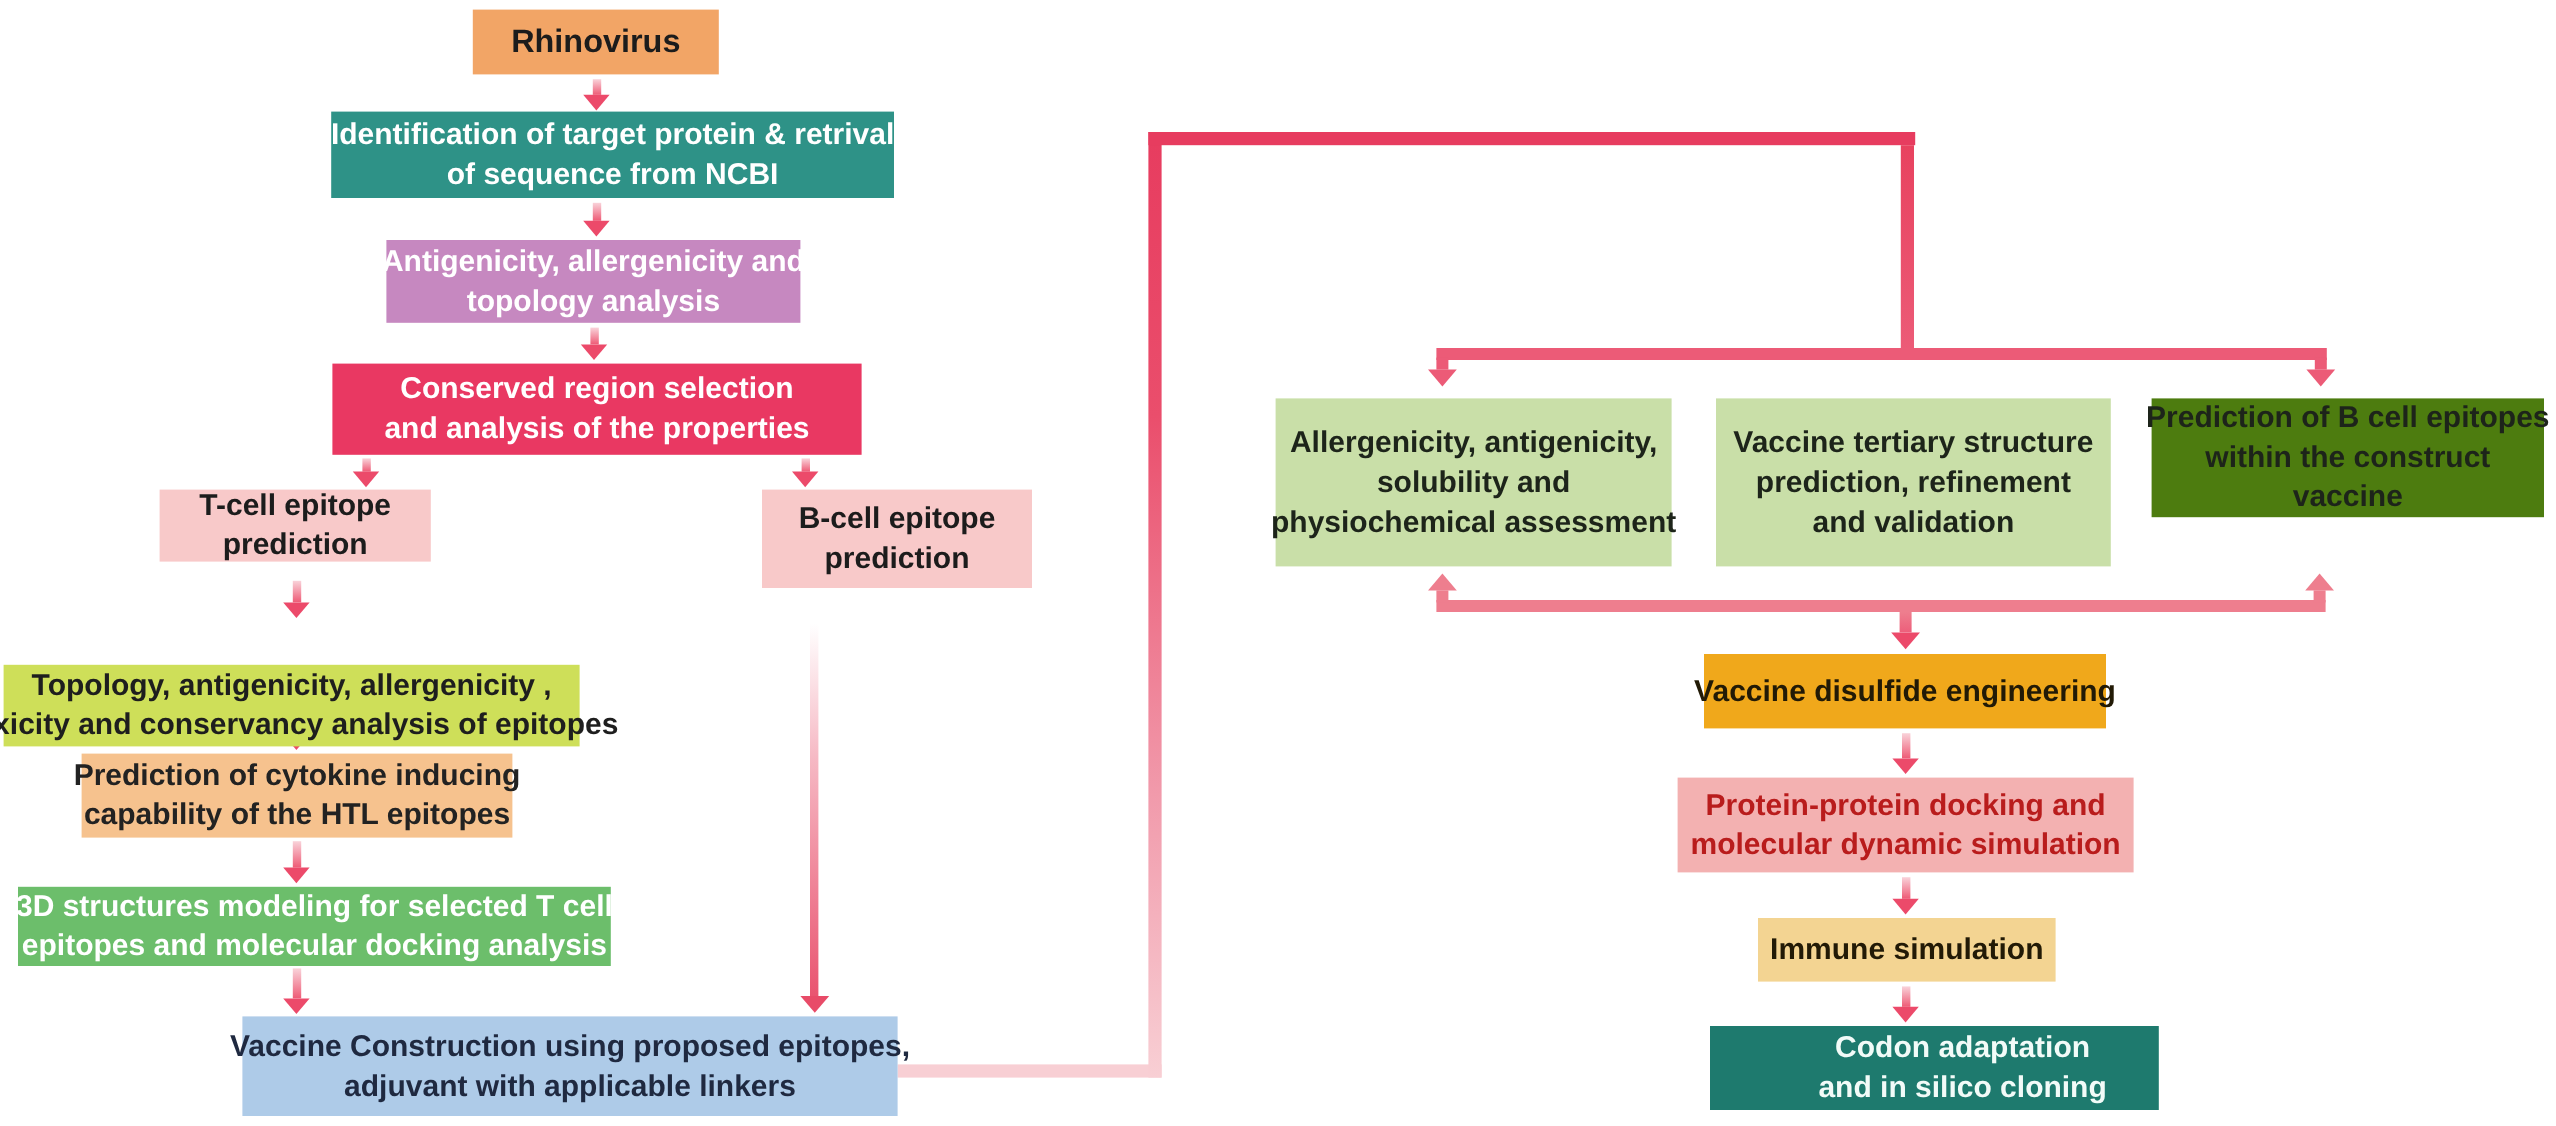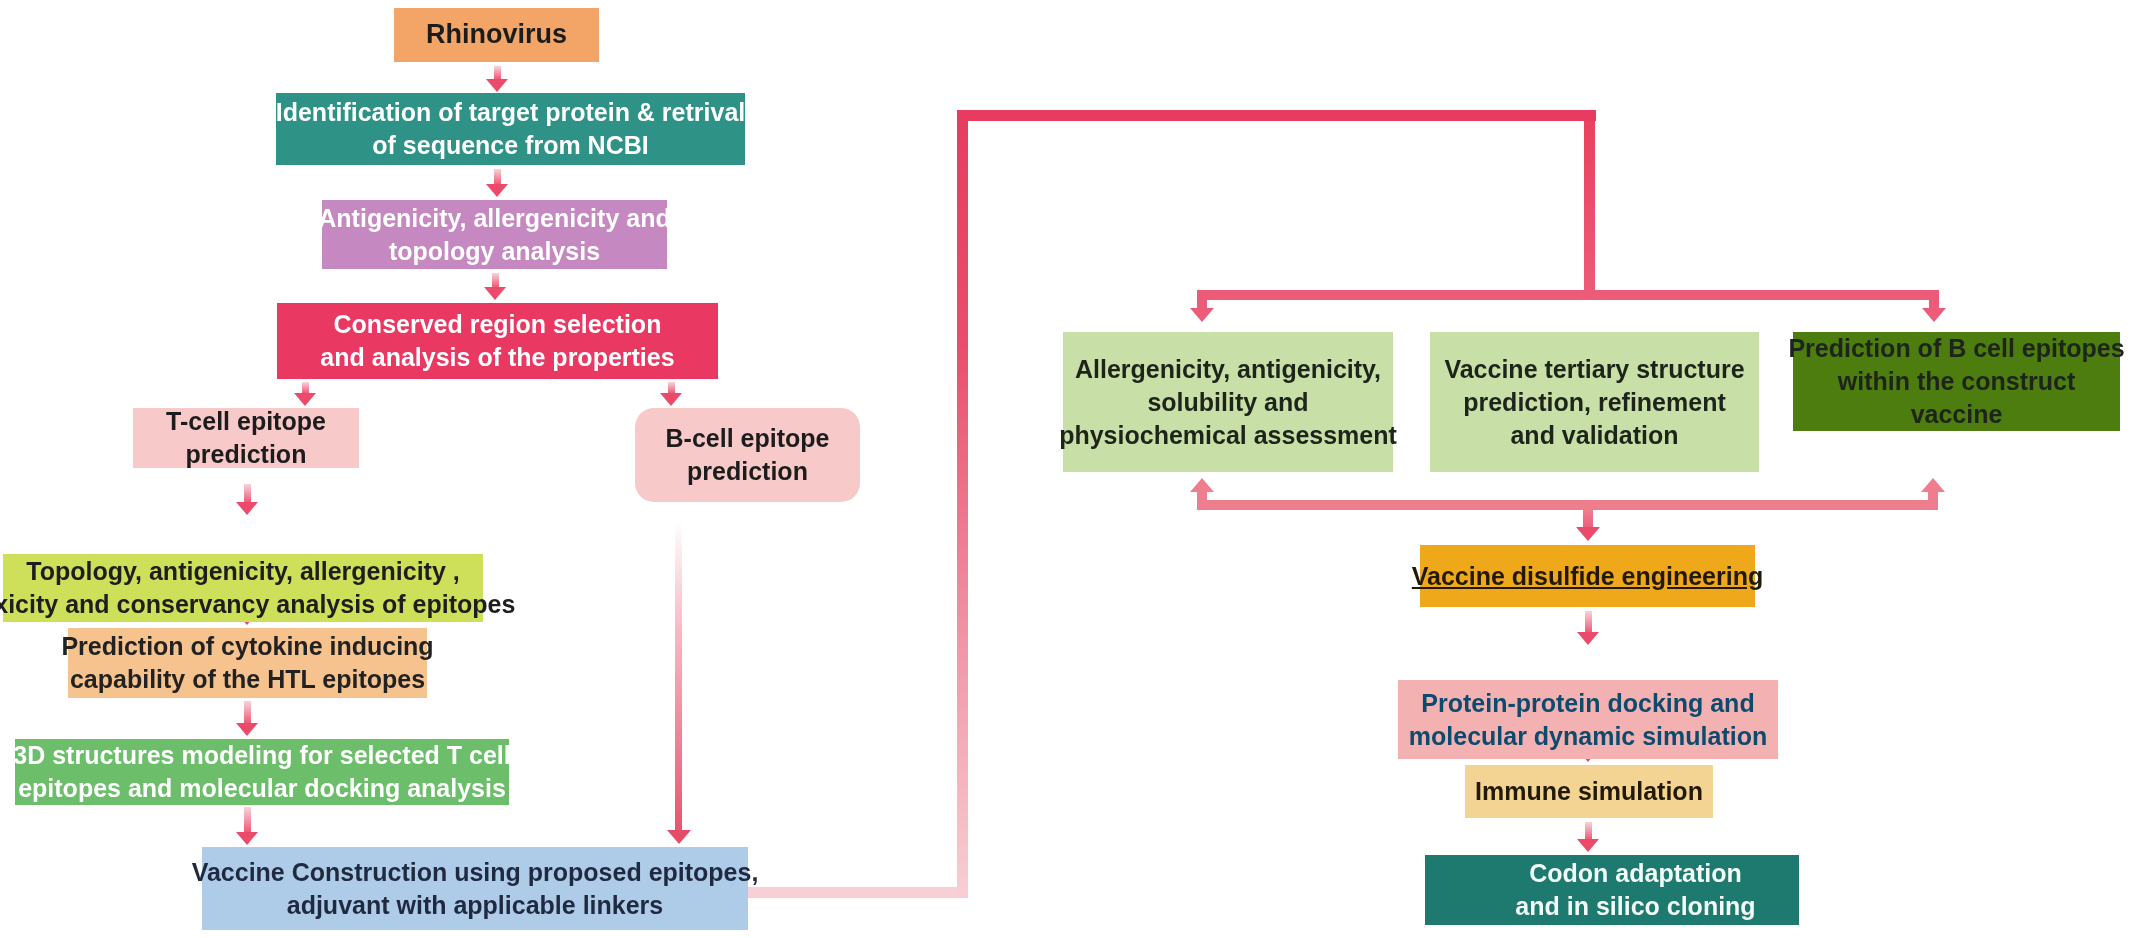--- a/index.html
+++ b/index.html
@@ -16,30 +16,30 @@
   .tri-up{position:absolute;width:0;height:0;border-left:12px solid transparent;border-right:12px solid transparent;border-bottom:14px solid #EE7E8E;}
   .sarrow{position:absolute;width:22px;display:flex;flex-direction:column;align-items:center;}
   .sarrow .stem{width:7px;flex:1;background:linear-gradient(to bottom,#F9D3DA,#EE5B76);}
   .sarrow .head{width:0;height:0;border-left:11px solid transparent;border-right:11px solid transparent;border-top:13px solid #EC4A6A;}
   
   .n-rhinovirus{left:394px;top:8px;width:205px;height:54px;background:#F2A566;color:#1c1c1c;font-size:27px;}
   .n-identification{left:263px;top:93px;width:469px;height:72px;background:#2E9287;color:#ffffff;margin-left:13px;}
   .n-antigenicity{left:322px;top:200px;width:345px;height:69px;background:#C688C0;color:#ffffff;}
   .n-conserved{left:277px;top:303px;width:441px;height:76px;background:#E93862;color:#ffffff;}
   .n-tcell{left:133px;top:408px;width:226px;height:60px;background:#F8C9C9;color:#1c1c1c;}
-  .n-bcell{left:635px;top:408px;width:225px;height:94px;background:#F8C9C9;color:#1c1c1c;border-radius:19px;}
+  .n-bcell{left:635px;top:408px;width:225px;height:82px;background:#F8C9C9;color:#1c1c1c;}
   .n-topology{left:3px;top:518px;width:480px;height:68px;background:#CEDF59;color:#1e1e1e;margin-top:36px;}
   .n-cytokine{left:68px;top:628px;width:359px;height:70px;background:#F6C28E;color:#222222;}
   .n-structures3d{left:15px;top:739px;width:494px;height:66px;background:#6CBE6B;color:#ffffff;}
   .n-construction{left:202px;top:847px;width:546px;height:83px;background:#AECBE8;color:#1f2940;}
   .n-assessment{left:1063px;top:332px;width:330px;height:140px;background:#C9DFA8;color:#1d241a;}
   .n-tertiary{left:1430px;top:332px;width:329px;height:140px;background:#C9DFA8;color:#1d241a;}
   .n-bpredict{left:1793px;top:332px;width:327px;height:99px;background:#4d7c0f;color:#1d241a;}
-  .n-disulfide{left:1420px;top:545px;width:335px;height:62px;background:#F0A81B;color:#221a06;text-decoration:underline;}
-  .n-docking{left:1398px;top:648px;width:380px;height:79px;background:#F3B1B1;color:#0c4a6e;margin-top:32px;}
+  .n-disulfide{left:1420px;top:545px;width:335px;height:62px;background:#F0A81B;color:#221a06;}
+  .n-docking{left:1398px;top:648px;width:380px;height:79px;background:#F3B1B1;color:#b91c1c;}
   .n-immune{left:1465px;top:765px;width:248px;height:53px;background:#F3D492;color:#221a06;}
   .n-codon{left:1425px;top:855px;width:327px;height:70px;background:#1E7A6E;color:#f2fbf8;padding-left:47px;}
 </style>
 </head>
 <body>
 
 <div class="canvas">
 
   <div class="seg" style="left:748px;top:887px;width:220px;height:11px;background:#F8CFD4;"></div>
   <div class="seg" style="left:957px;top:110px;width:11px;height:788px;background:linear-gradient(to bottom,#E73C5F 0%,#EA4E6C 30%,#F19AAB 70%,#F8CFD4 100%);"></div>

